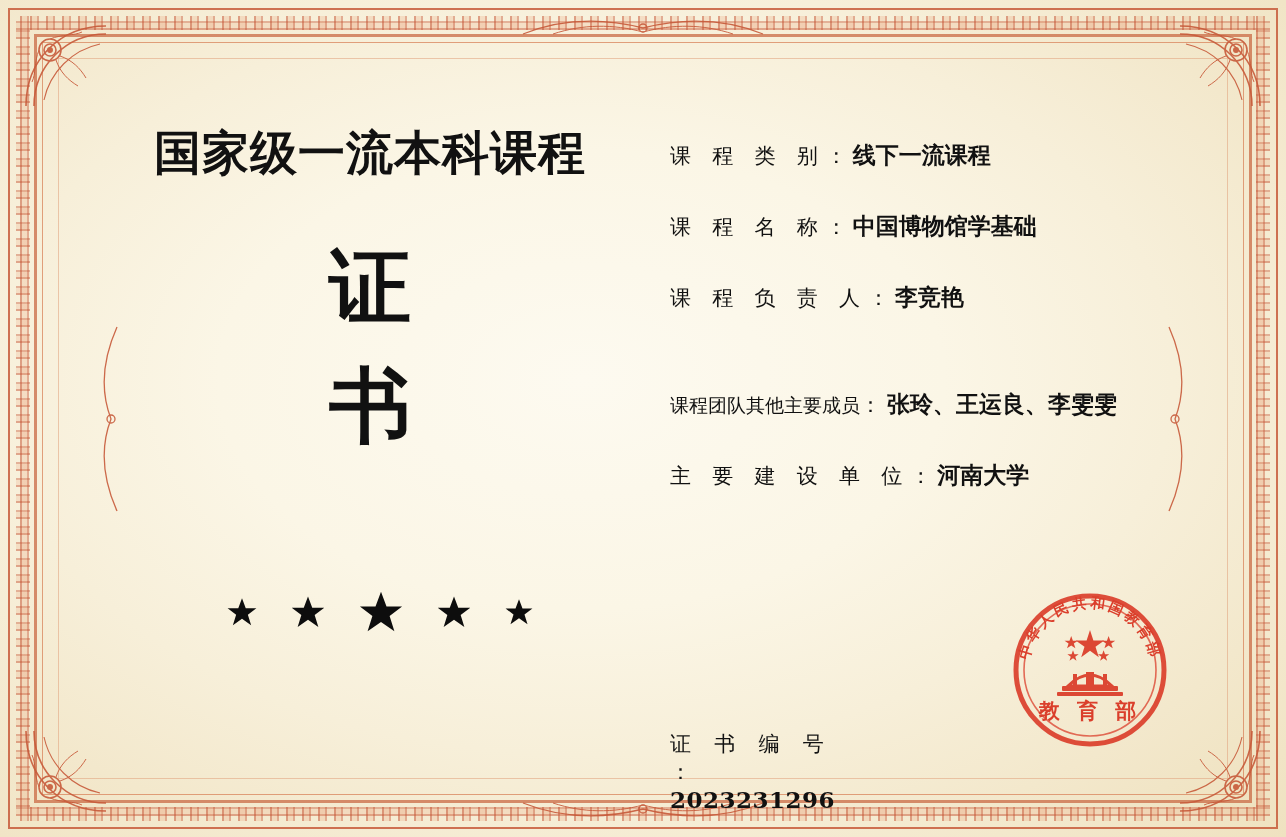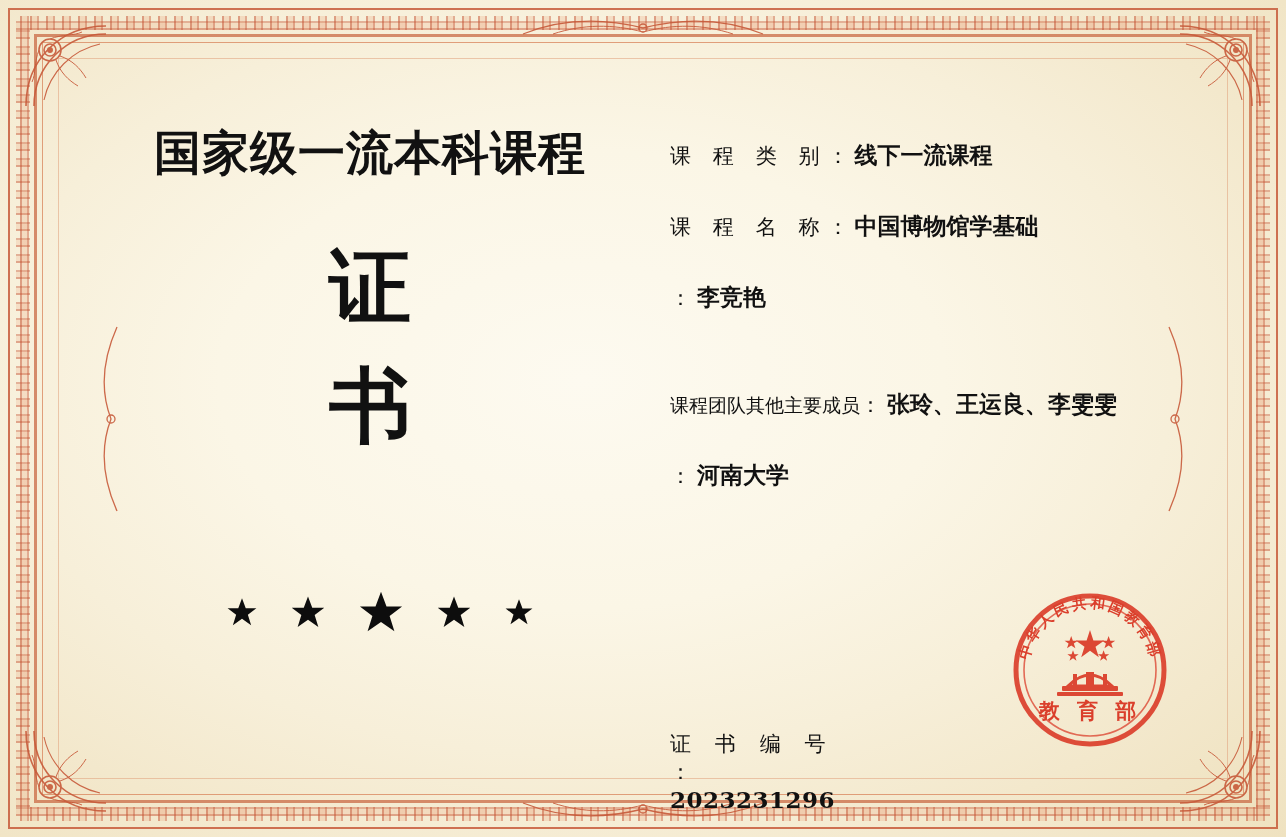--- a/index.html
+++ b/index.html
@@ -136,21 +136,21 @@
     top: 70px;
     right: 10px;
   }
   .field {
     display: flex;
     align-items: baseline;
     margin-bottom: 40px;
     white-space: nowrap;
   }
   .field-label {
-    font-family: Liberation Sans, sans-serif;
+    font-family: Liberation Serif, serif;
     font-size: 21px;
     color: #111;
     letter-spacing: 8px;
     font-weight: 400;
   }
   .field-label.tight { letter-spacing: 0px; font-size: 19px; margin-top: 40px; }
   .field-colon {
     font-family: "DejaVu Serif", "Liberation Serif", serif;
     font-size: 21px;
     color: #111;
@@ -344,31 +344,33 @@
         <span class="field-value">线下一流课程</span>
       </div>
 
       <div class="field">
         <span class="field-label">课 程 名 称</span>
         <span class="field-colon">：</span>
         <span class="field-value">中国博物馆学基础</span>
       </div>
 
       <div class="field">
+        <span class="field-label">课 程 负 责 人</span>
         <span class="field-colon">：</span>
         <span class="field-value">李竞艳</span>
       </div>
 
       <div class="field members">
         <span class="field-label tight">课程团队其他主要成员</span>
         <span class="field-colon">：</span>
         <span class="field-value">张玲、王运良、李雯雯</span>
       </div>
 
       <div class="field">
+        <span class="field-label">主 要 建 设 单 位</span>
         <span class="field-colon">：</span>
         <span class="field-value">河南大学</span>
       </div>
 
 
       <div class="cert-no">
         <span class="field-label">证 书 编 号</span>
         <span class="field-colon">：</span>
         <span class="field-value">2023231296</span>
       </div>

